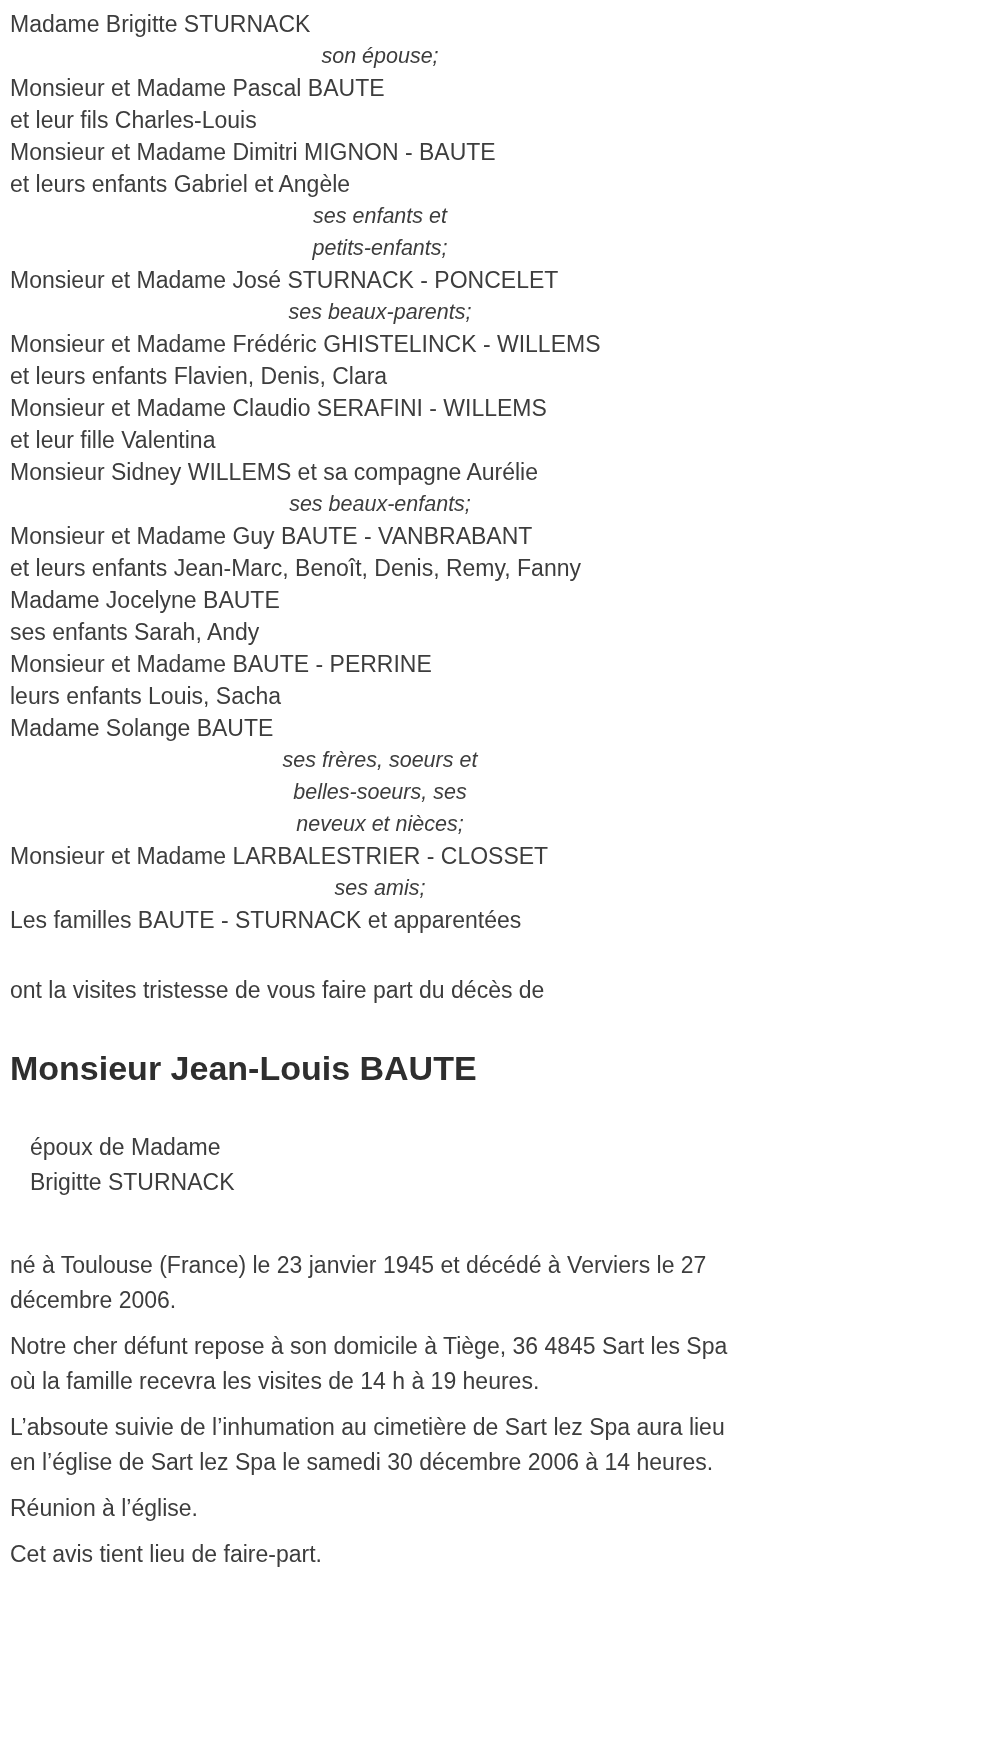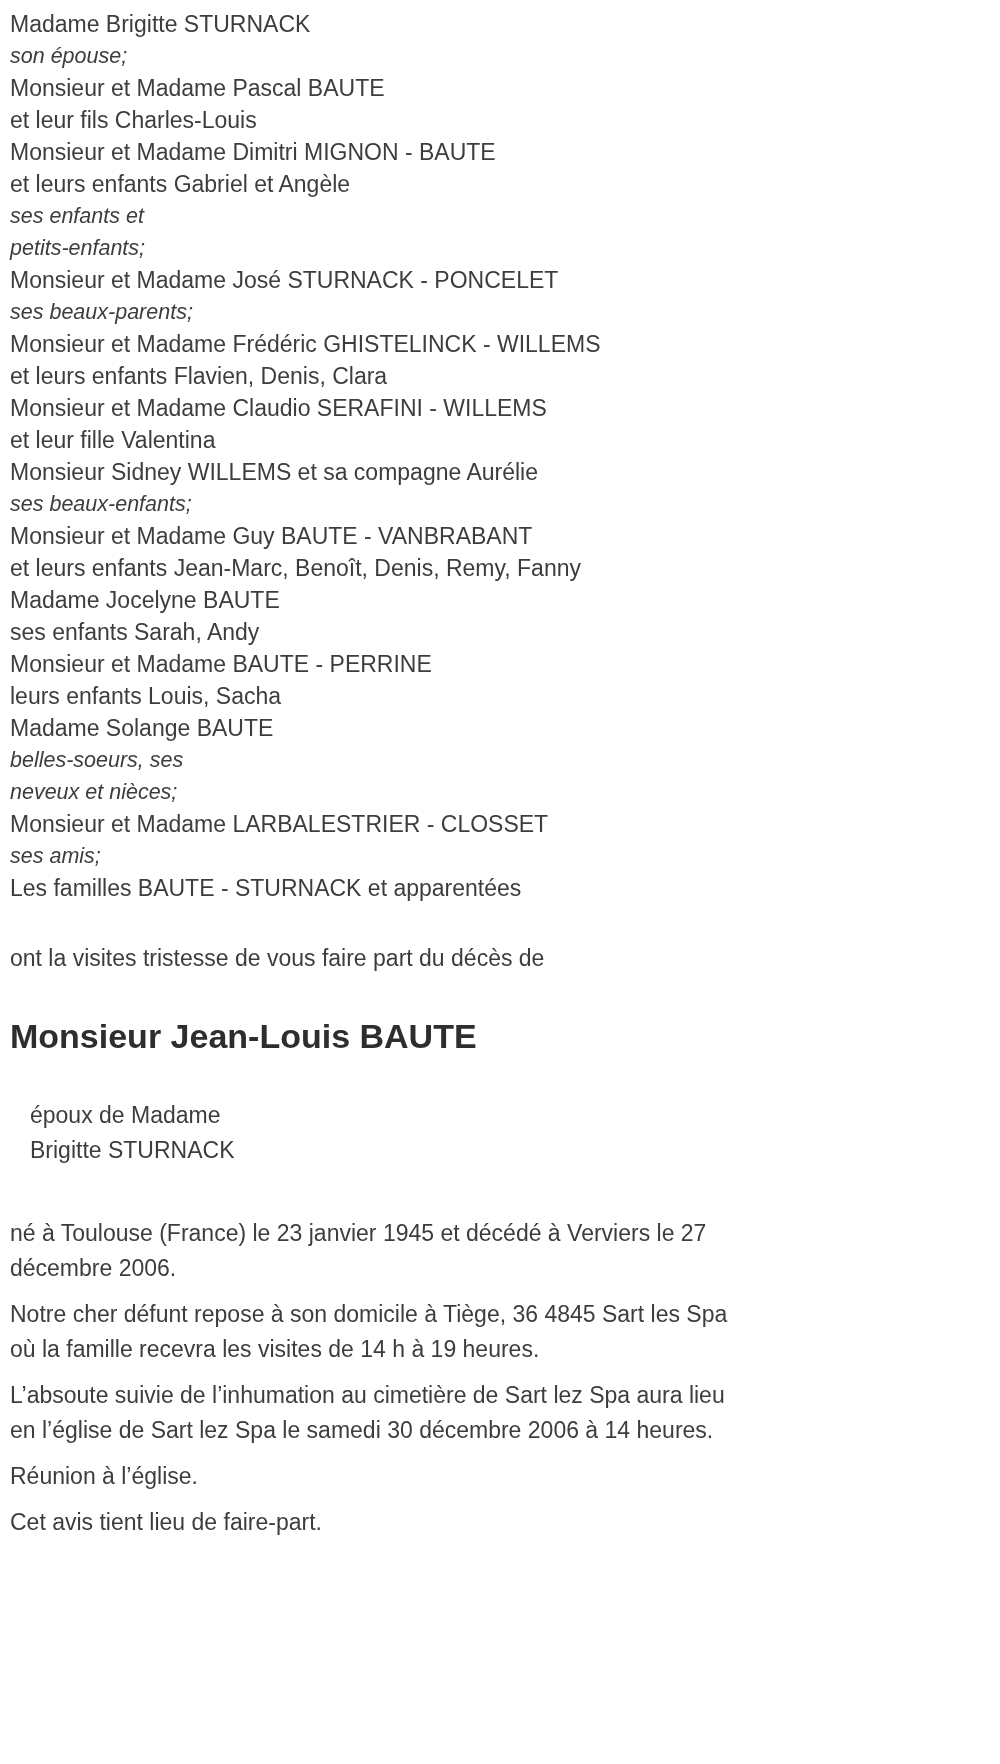--- a/index.html
+++ b/index.html
@@ -16,21 +16,21 @@
     color: #3d3d3d;
     font-family: "Liberation Sans", "DejaVu Sans", sans-serif;
     padding: 8px 118px 40px 10px;
   }
   .line {
     font-size: 23px;
     line-height: 32px;
     white-space: nowrap;
   }
   .line.relation {
-    text-align: left;
+    text-align: center;
     font-style: italic;
     font-size: 21.5px;
     white-space: normal;
   }
   .announcement {
     font-size: 23px;
     line-height: 32px;
     margin-top: 38px;
   }
   .deceased-name {
@@ -78,20 +78,21 @@
       <div class="line">et leur fille Valentina</div>
       <div class="line">Monsieur Sidney WILLEMS et sa compagne Aurélie</div>
       <div class="line relation">ses beaux-enfants;</div>
       <div class="line">Monsieur et Madame Guy BAUTE - VANBRABANT</div>
       <div class="line">et leurs enfants Jean-Marc, Benoît, Denis, Remy, Fanny</div>
       <div class="line">Madame Jocelyne BAUTE</div>
       <div class="line">ses enfants Sarah, Andy</div>
       <div class="line">Monsieur et Madame BAUTE - PERRINE</div>
       <div class="line">leurs enfants Louis, Sacha</div>
       <div class="line">Madame Solange BAUTE</div>
+      <div class="line relation">ses frères, soeurs et</div>
       <div class="line relation">belles-soeurs, ses</div>
       <div class="line relation">neveux et nièces;</div>
       <div class="line">Monsieur et Madame LARBALESTRIER - CLOSSET</div>
       <div class="line relation">ses amis;</div>
       <div class="line">Les familles BAUTE - STURNACK et apparentées</div>
     </div>
 
   <div class="announcement">ont la visites tristesse de vous faire part du décès de</div>
 
   <h1 class="deceased-name">Monsieur Jean-Louis BAUTE</h1>

